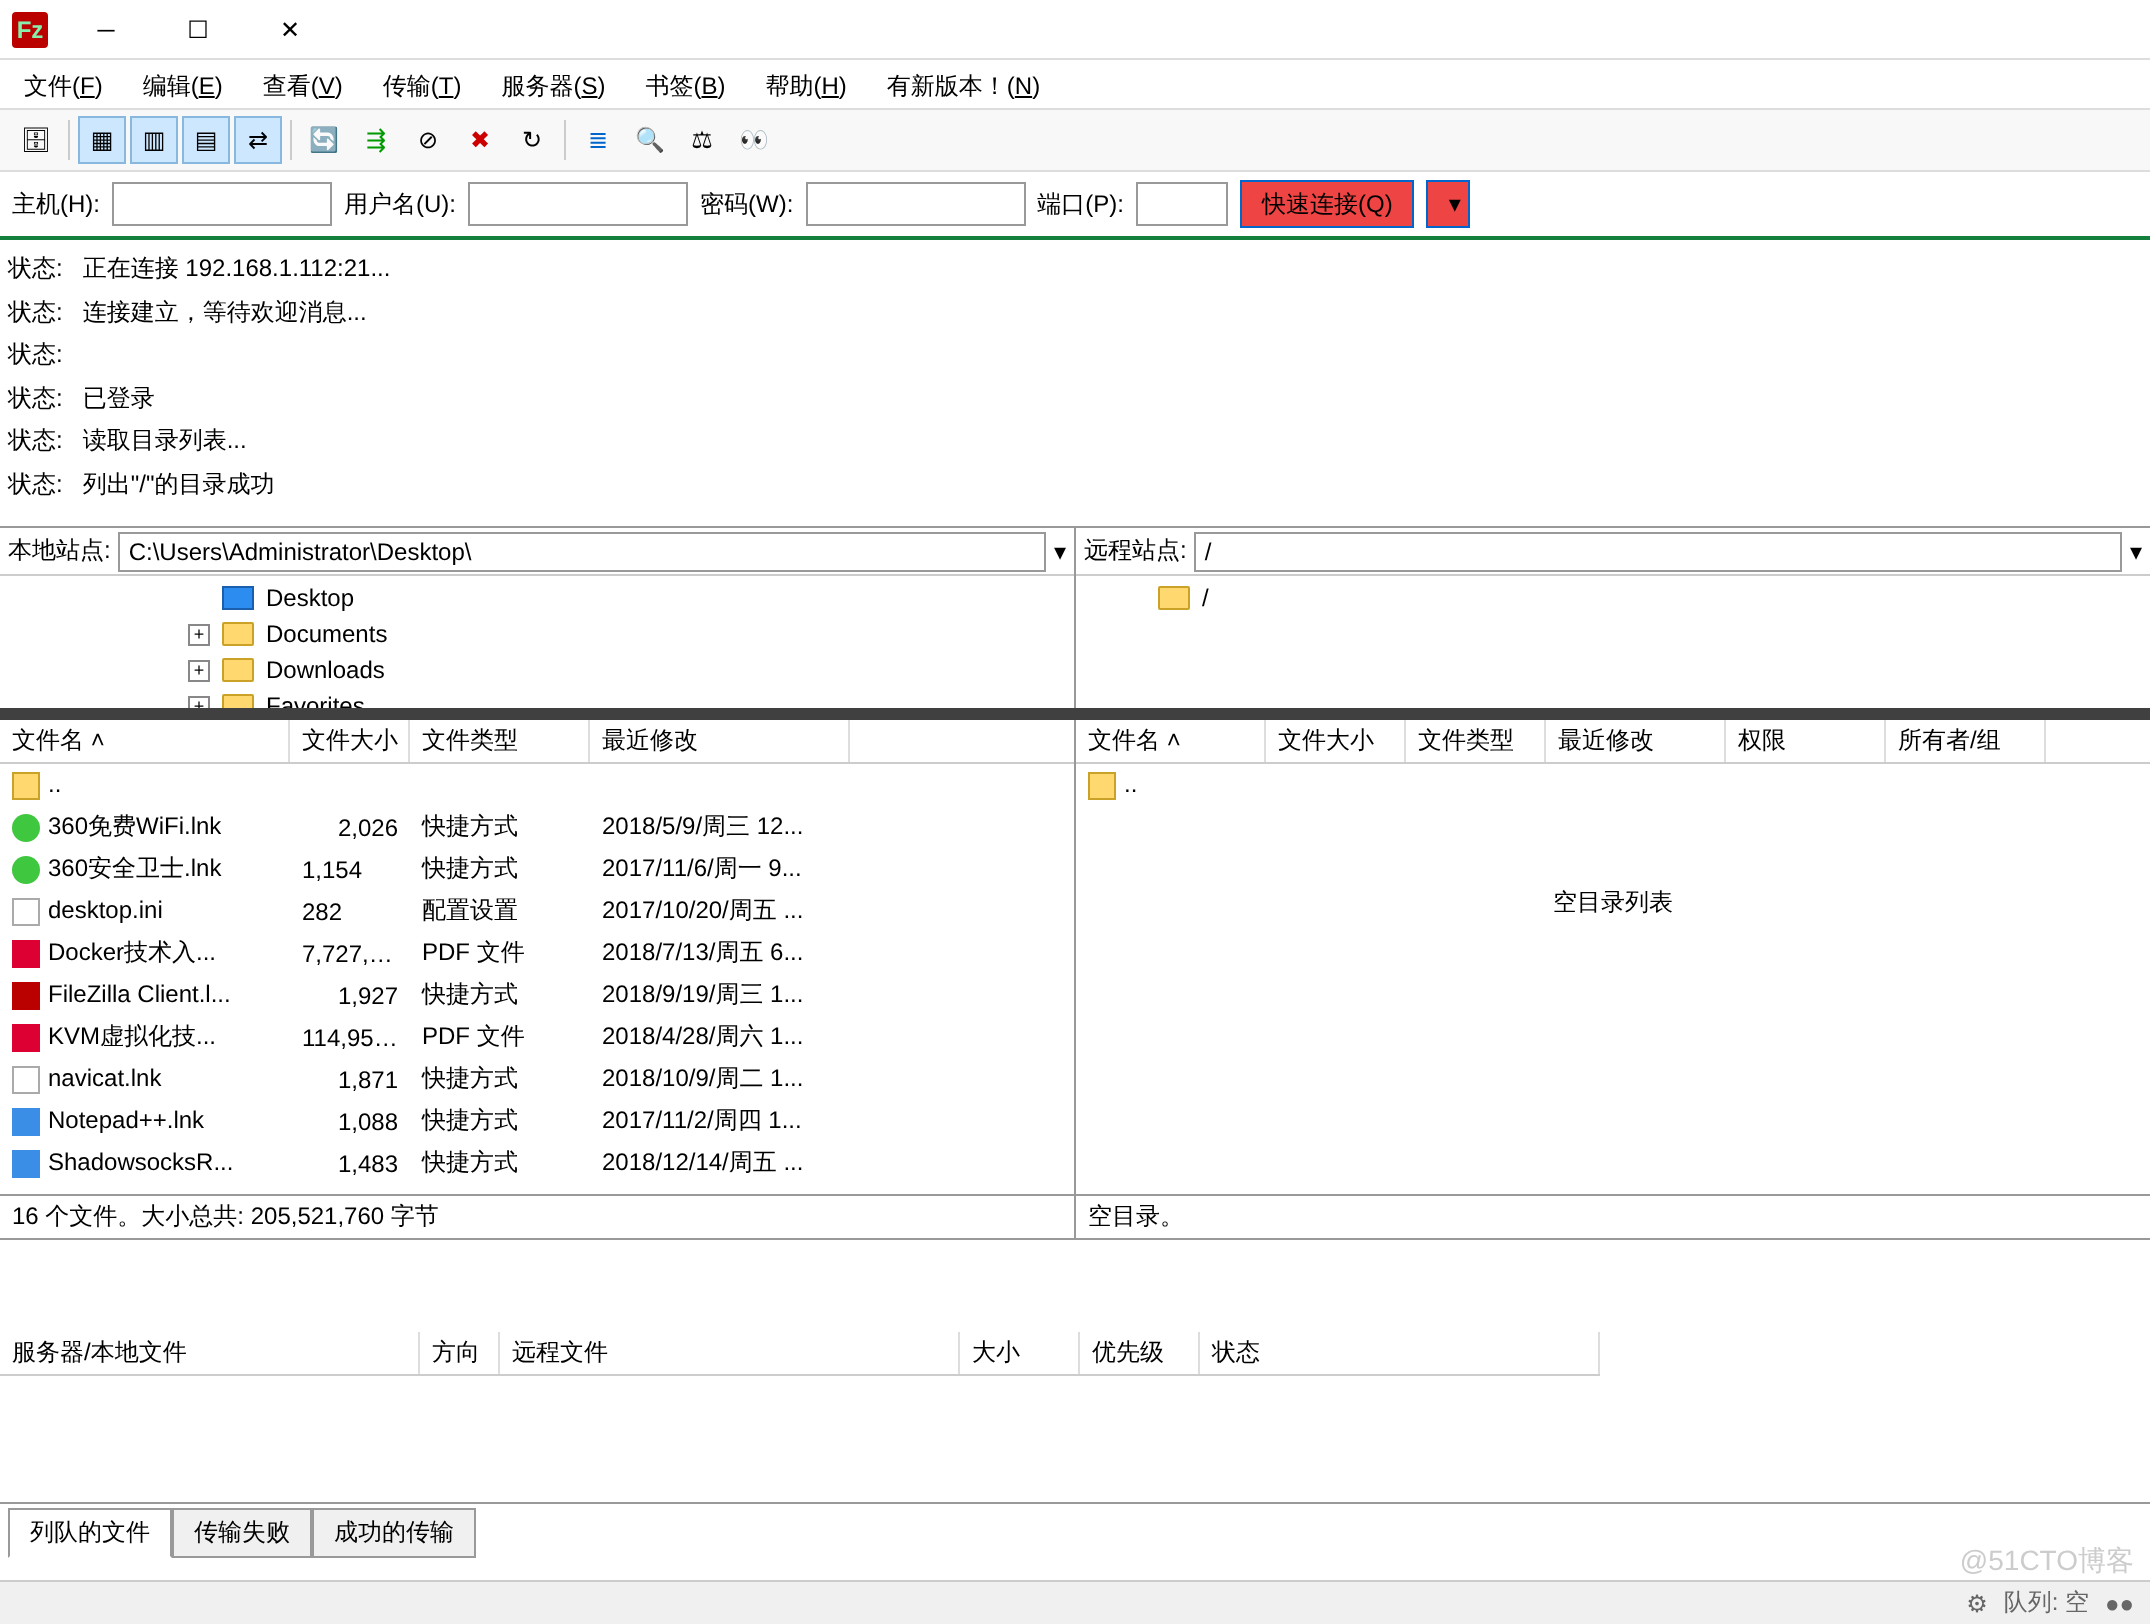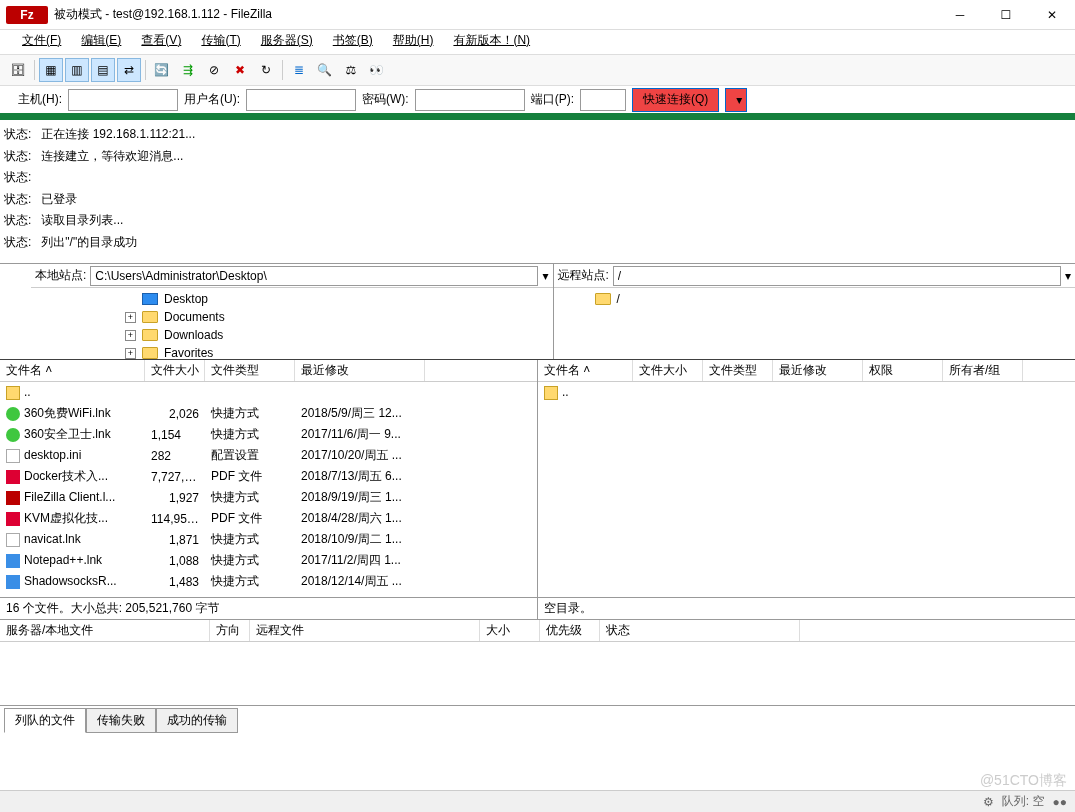--- a/index.html
+++ b/index.html
@@ -1,35 +1,35 @@
 <!DOCTYPE html>
 <html><head>
 <meta charset="utf-8">
 <style>
 * { box-sizing: border-box; margin: 0; padding: 0; font-family: "Microsoft YaHei", "Segoe UI", sans-serif; font-size: 12px; }
 body { background: #fff; width: 1075px; height: 812px; overflow: hidden; position: relative; }
 .titlebar { height: 30px; display: flex; align-items: center; background: #fff; border-bottom: 1px solid #ddd; }
-.titlebar .icon { width: 42px; height: 18px; background: #b00; color: #ffffff; font-weight: bold; display: flex; align-items: center; justify-content: center; margin: 0 6px; border-radius: 2px; }
+.titlebar .icon { width: 18px; height: 18px; background: #b00; color: #86efac; font-weight: bold; display: flex; align-items: center; justify-content: center; margin: 0 6px; border-radius: 2px; }
 .titlebar .title { flex: 1; font-size: 12px; }
 .titlebar .winbtn { width: 46px; height: 30px; display: flex; align-items: center; justify-content: center; cursor: pointer; }
-.menubar { height: 24px; display: flex; align-items: flex-start; padding: 0 16px; gap: 8px; text-decoration: underline; }
+.menubar { height: 24px; display: flex; align-items: flex-end; padding: 0 6px; gap: 8px; }
 .menubar .menuitem { padding: 2px 6px; cursor: pointer; }
 .menubar .menuitem u { text-decoration: underline; }
 .toolbar { height: 32px; display: flex; align-items: center; padding: 2px 6px; gap: 2px; border-top: 1px solid #ddd; border-bottom: 1px solid #ddd; background: #f8f8f8; }
 .toolbar .tbtn { width: 24px; height: 24px; display: flex; align-items: center; justify-content: center; cursor: pointer; border: 1px solid transparent; }
 .toolbar .sep { width: 1px; height: 20px; background: #ccc; margin: 0 2px; }
-.quickconnect { height: 34px; display: flex; align-items: center; padding: 4px 18px; gap: 6px; border-bottom: 7px solid #15803d; }
+.quickconnect { height: 34px; display: flex; align-items: center; padding: 4px 6px; gap: 6px; border-bottom: 2px solid #15803d; }
 .quickconnect label { white-space: nowrap; }
 .quickconnect input { border: 1px solid #999; height: 22px; padding: 0 4px; }
 .quickconnect button { height: 24px; padding: 0 10px; border: 1px solid #0066cc; background: #ef4444; cursor: pointer; }
 .dropdown-btn { width: 20px; height: 24px; border: 1px solid #999; background: #f0f0f0; cursor: pointer; }
 .logpane { height: 144px; overflow-y: scroll; border-bottom: 1px solid #999; padding: 4px; line-height: 1.8; }
 .logpane .logrow { display: flex; gap: 10px; }
 .logpane .loglabel { color: #000; }
-.sitepane { display: flex; height: 96px; border-bottom: 1px solid #404040; padding-left: 31px; }
+.sitepane { display: flex; height: 96px; border-bottom: 6px solid #404040; }
 .sitepane .half { flex: 1; display: flex; flex-direction: column; border-right: 1px solid #999; }
 .sitepane .half:last-child { border-right: none; }
 .sitepane .pathrow { display: flex; align-items: center; height: 24px; border-bottom: 1px solid #ccc; padding: 0 4px; gap: 4px; }
 .sitepane .pathrow select, .sitepane .pathrow .pathinput { flex: 1; height: 20px; border: 1px solid #999; padding: 0 4px; background: #fff; }
 .sitepane .tree { flex: 1; overflow-y: scroll; padding: 2px 4px; }
 .sitepane .tree .treeitem { display: flex; align-items: center; height: 18px; gap: 6px; }
 .sitepane .tree .expand { width: 11px; height: 11px; border: 1px solid #888; display: flex; align-items: center; justify-content: center; font-size: 9px; line-height: 1; cursor: pointer; }
 .sitepane .tree .folder-icon { width: 16px; height: 12px; background: #ffd96f; border: 1px solid #c9a227; border-radius: 1px; }
 .sitepane .tree .desktop-icon { width: 16px; height: 12px; background: #2d8cef; border: 1px solid #1a5fad; }
 .listpane { display: flex; height: 238px; border-bottom: 1px solid #999; }
@@ -37,21 +37,21 @@
 .listpane .half:last-child { border-right: none; }
 .listpane .headers { display: flex; height: 22px; background: #fff; border-bottom: 1px solid #ccc; }
 .listpane .headers .col { padding: 2px 6px; border-right: 1px solid #ddd; white-space: nowrap; overflow: hidden; }
 .listpane .rows { flex: 1; overflow-y: scroll; }
 .listpane .rows .row { display: flex; height: 21px; align-items: center; }
 .listpane .rows .row .cell { padding: 0 6px; white-space: nowrap; overflow: hidden; text-overflow: ellipsis; }
 .listpane .empty { text-align: center; padding-top: 40px; color: #000; }
 .summaryrow { height: 22px; display: flex; border-bottom: 1px solid #999; }
 .summaryrow .half { flex: 1; padding: 2px 6px; border-right: 1px solid #999; }
 .summaryrow .half:last-child { border-right: none; }
-.queuepane { height: 86px; border-bottom: 1px solid #999; display: flex; flex-direction: column; }
+.queuepane { height: 86px; border-bottom: 1px solid #999; display: flex; flex-direction: row; margin-top: 46px; }
 .queuepane .headers { display: flex; height: 22px; border-bottom: 1px solid #ccc; }
 .queuepane .headers .col { padding: 2px 6px; border-right: 1px solid #ddd; }
 .queuepane .qbody { flex: 1; overflow-y: scroll; }
 .tabs { height: 26px; display: flex; align-items: flex-end; padding: 0 4px; gap: 0; }
 .tabs .tab { padding: 3px 10px; border: 1px solid #999; background: #f0f0f0; cursor: pointer; position: relative; top: 1px; }
 .tabs .tab.active { background: #fff; border-bottom: 1px solid #fff; }
 .statusbar { position: absolute; bottom: 0; left: 0; right: 0; height: 22px; display: flex; align-items: center; justify-content: flex-end; padding: 0 8px; gap: 8px; background: #f0f0f0; border-top: 1px solid #ccc; color: #666; }
 .file-icon { width: 14px; height: 14px; display: inline-block; margin-right: 4px; vertical-align: middle; }
 .ico-folder { background: #ffd96f; border: 1px solid #c9a227; }
 .ico-green { background: #3fc73f; border-radius: 50%; }
@@ -59,21 +59,20 @@
 .ico-red { background: #b00; }
 .ico-pdf { background: #d03; }
 .ico-blue { background: #3a8ee6; }
 .watermark { position: absolute; right: 8px; bottom: 22px; color: #ccc; font-size: 14px; }
 </style>
 </head>
 <body>
 
 <div class="titlebar">
   <div class="icon">Fz</div>
-  <div class="title">被动模式 - test@192.168.1.112 - FileZilla</div>
   <div class="winbtn">─</div>
   <div class="winbtn">☐</div>
   <div class="winbtn">✕</div>
 </div>
 
 <div class="menubar" id="menubar">
     <div class="menuitem">文件(<u>F</u>)</div>
     <div class="menuitem">编辑(<u>E</u>)</div>
     <div class="menuitem">查看(<u>V</u>)</div>
     <div class="menuitem">传输(<u>T</u>)</div>
@@ -265,20 +264,21 @@
         <div class="col" style="width: 70px;">文件大小</div>
         <div class="col" style="width: 70px;">文件类型</div>
         <div class="col" style="width: 90px;">最近修改</div>
         <div class="col" style="width: 80px;">权限</div>
         <div class="col" style="width: 80px;">所有者/组</div>
       </div>
     <div class="rows" id="remote-rows">
         <div class="row">
           <div class="cell" style="width:95px"><span class="file-icon ico-folder"></span>..</div>
         </div>
+      <div class="empty">空目录列表</div>
     </div>
   </div>
 </div>
 
 <div class="summaryrow">
   <div class="half">16 个文件。大小总共: 205,521,760 字节</div>
   <div class="half">空目录。</div>
 </div>
 
 <div class="queuepane">

